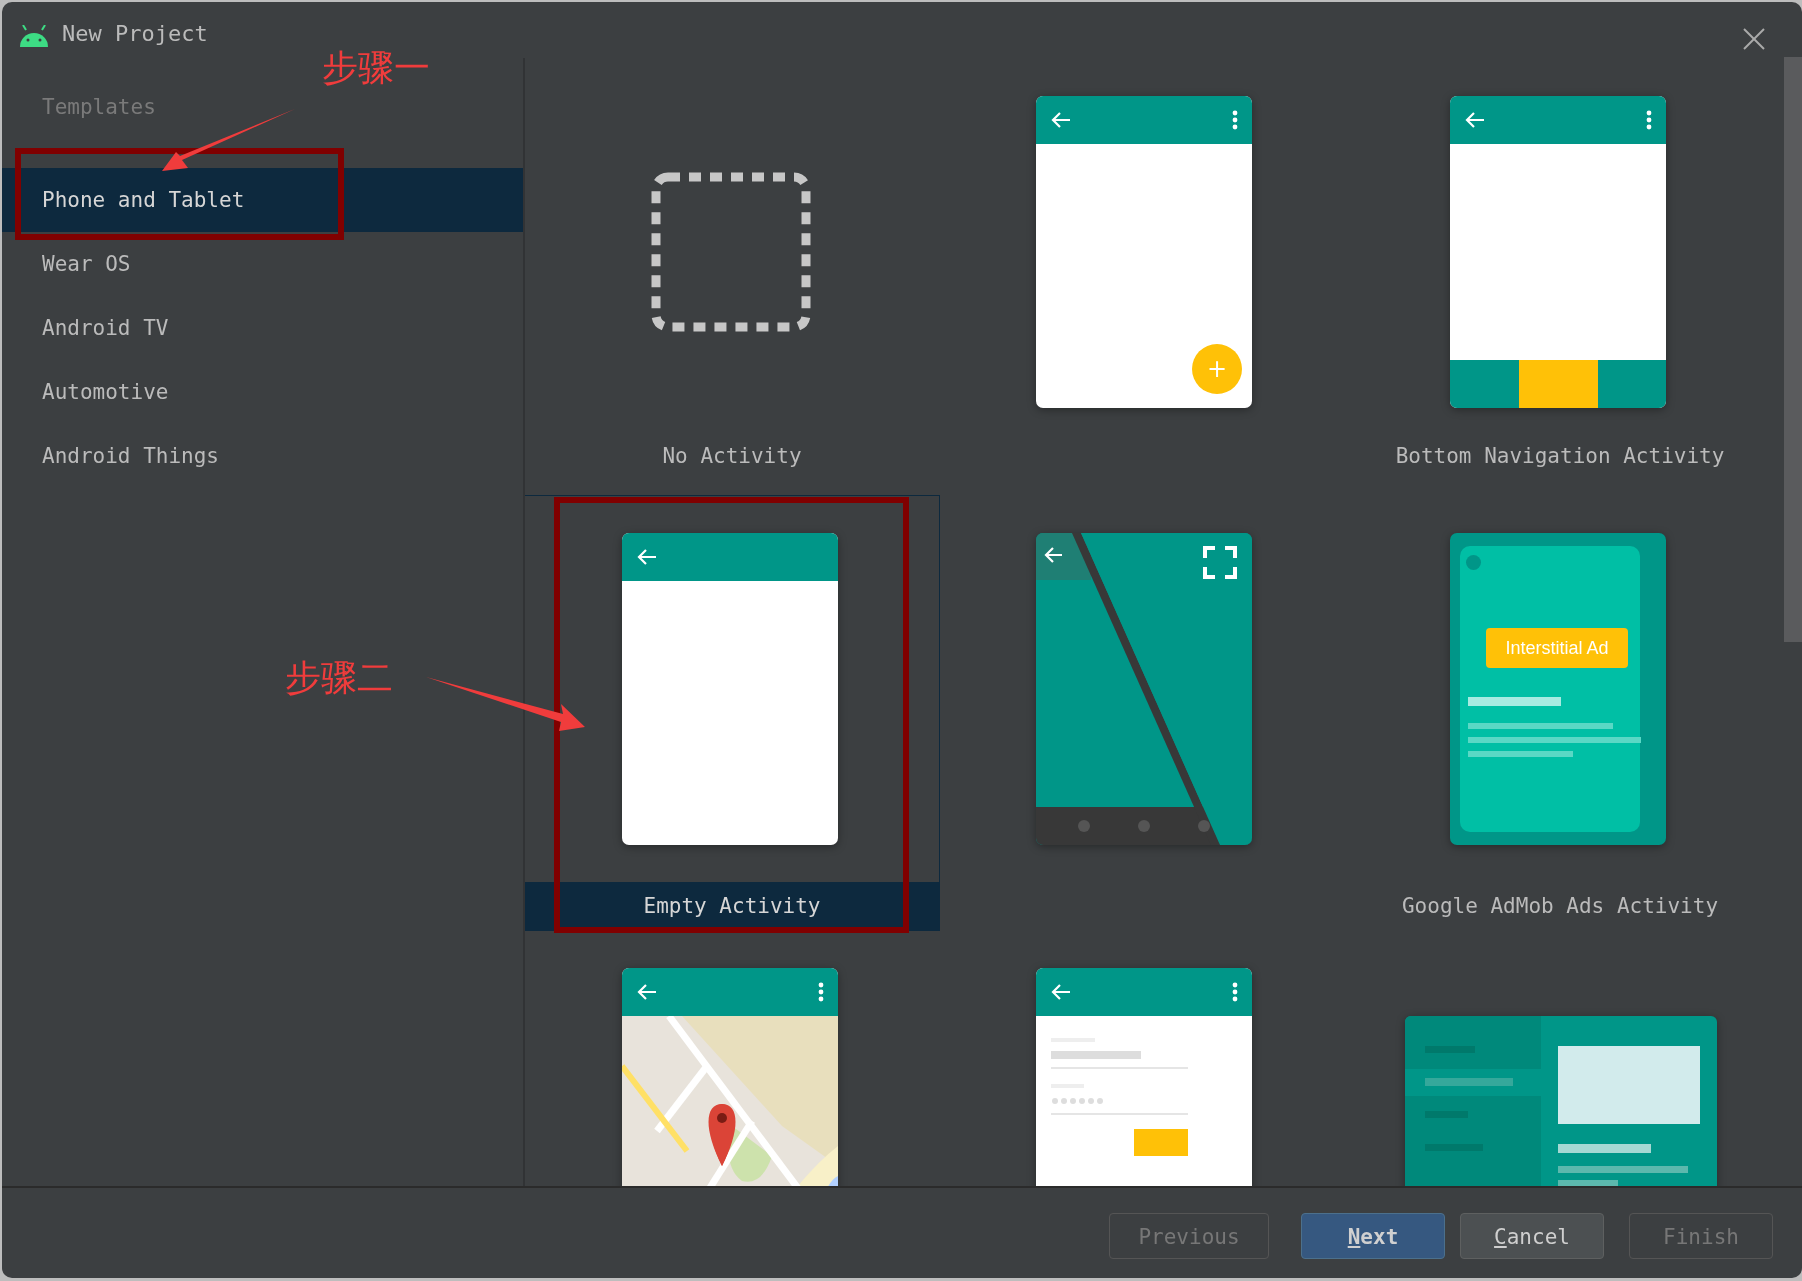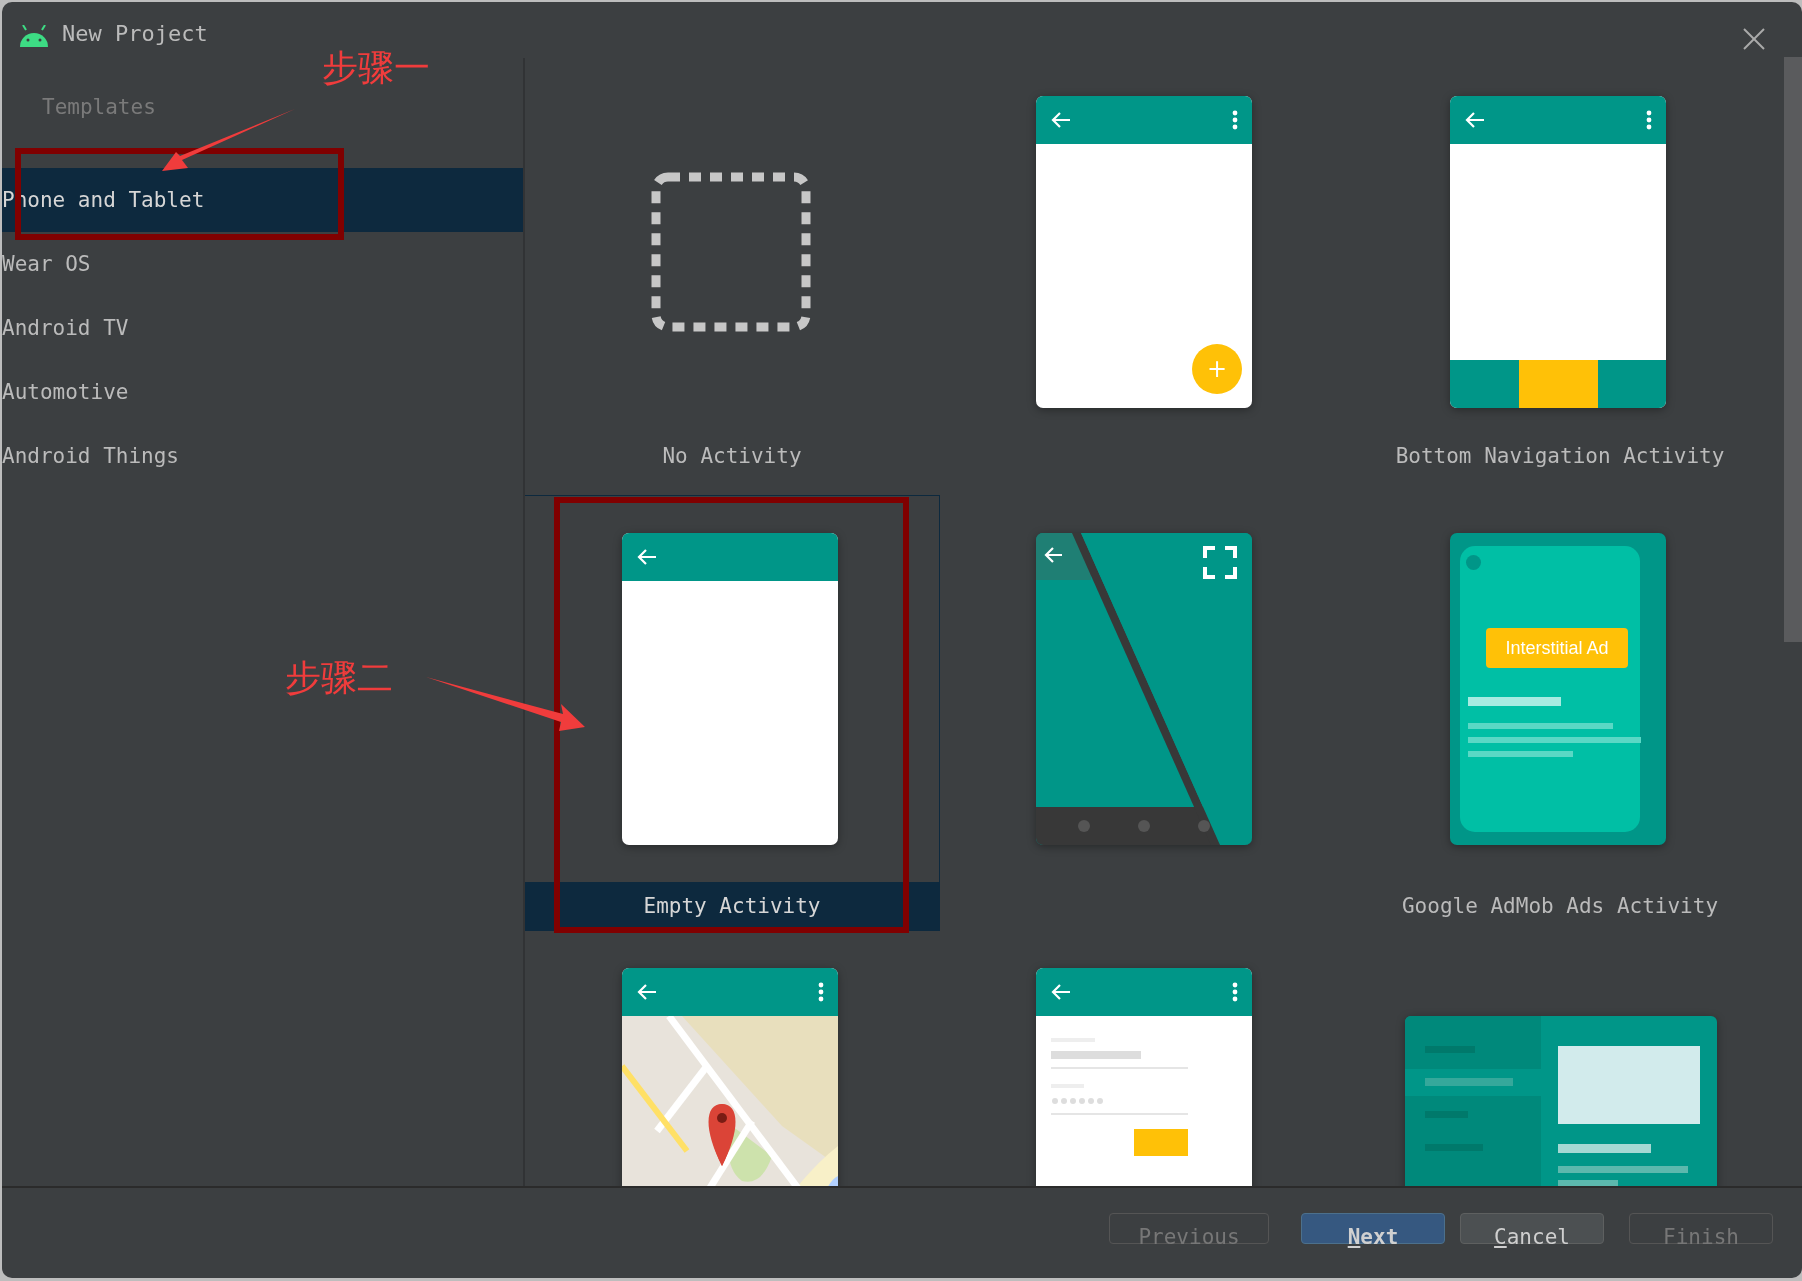--- a/index.html
+++ b/index.html
@@ -4,34 +4,34 @@
 <style>
   html,body{margin:0;padding:0;}
   body{width:1802px;height:1281px;background:#bdbdbd;position:relative;overflow:hidden;font-family:"DejaVu Sans Mono","Liberation Mono",monospace;}
   .win{position:absolute;left:2px;top:2px;width:1800px;height:1276px;background:#3c3f41;border-radius:10px;overflow:hidden;}
   .titlebar{position:absolute;left:0;top:9px;width:100%;height:50px;}
   .logo{position:absolute;left:16px;top:14px;width:32px;height:22px;}
   .title{position:absolute;left:60px;top:10px;font-size:22px;color:#bbbbbb;}
   .close{position:absolute;left:1738px;top:14px;width:28px;height:28px;cursor:pointer;}
   .sidebar{position:absolute;left:0;top:50px;width:521px;height:1134px;}
   .sidebar-header{position:absolute;left:40px;top:43px;font-size:21px;color:#7a7a7a;}
-  .side-item{position:absolute;left:0;width:521px;height:64px;line-height:64px;box-sizing:border-box;font-size:21px;color:#bbbbbb;cursor:pointer;}
+  .side-item{position:absolute;left:0;width:521px;height:64px;line-height:64px;padding-left:40px;box-sizing:border-box;font-size:21px;color:#bbbbbb;cursor:pointer;}
   .side-item.sel{background:#0d293e;color:#d6d6d6;}
   .vdivider{position:absolute;left:521px;top:56px;width:2px;height:1130px;background:#313335;}
   .grid{position:absolute;left:523px;top:50px;width:1260px;height:1134px;overflow:hidden;}
   .cell{position:absolute;width:414px;height:434px;cursor:pointer;}
   .cell.sel{outline:1px solid #0d293e;}
   .cell .lbl{position:absolute;left:0;right:0;text-align:center;font-size:21px;color:#bbbbbb;top:380px;height:48px;line-height:48px;}
   .cell.sel .lbl{background:#0d293e;color:#d6d6d6;}
   .phone{position:absolute;left:97px;top:44px;width:216px;height:312px;border-radius:7px;overflow:hidden;background:#fff;box-shadow:0 2px 8px rgba(0,0,0,0.35);}
   .appbar{position:absolute;left:0;top:0;width:100%;height:48px;background:#009688;}
   .back{position:absolute;left:14px;top:14px;width:22px;height:20px;}
   .more{position:absolute;right:14px;top:14px;width:6px;height:20px;}
   .footer{position:absolute;left:0;top:1184px;width:100%;height:92px;border-top:2px solid #2b2b2b;}
-  .btn{position:absolute;top:25px;height:31px;border-radius:4px;font-size:21px;text-align:center;line-height:46px;box-sizing:border-box;cursor:pointer;font-family:"DejaVu Sans Mono",monospace;}
+  .btn{position:absolute;top:25px;height:46px;border-radius:4px;font-size:21px;text-align:center;line-height:46px;box-sizing:border-box;cursor:pointer;font-family:"DejaVu Sans Mono",monospace;}
   .btn.disabled{border:1px solid #555;color:#777;background:transparent;}
   .btn.primary{background:#365880;border:1px solid #4c708c;color:#d0d0d0;font-weight:bold;margin-left:9px;}
   .btn.normal{background:#4c5052;border:1px solid #5e6060;color:#cfcfcf;}
   .btn u{text-decoration:underline;}
   .scrollbar{position:absolute;left:1782px;top:55px;width:18px;height:585px;background:#5a5b5d;cursor:pointer;}
   .anno{position:absolute;pointer-events:none;}
   .anno-text{position:absolute;color:#f03c3c;font-family:"DejaVu Sans",sans-serif;font-size:36px;}
   .redbox{position:absolute;border:6px solid #800000;box-sizing:border-box;}
 </style>
 </head>
@@ -134,21 +134,21 @@
           <path d="M26 22 H10 M17 15 L10 22 L17 29" stroke="#fff" stroke-width="2.2" fill="none"></path>
         </svg>
         <svg style="position:absolute;right:15px;top:13px;width:34px;height:33px" viewBox="0 0 34 33">
           <path d="M2 12 V2 H12 M22 2 H32 V12 M32 21 V31 H22 M12 31 H2 V21" stroke="#fff" stroke-width="4" fill="none"></path>
         </svg>
       </div>
     </div>
 
     <div class="cell" style="left:828px;top:444px">
       <div class="phone" style="top:37px;background:#009688">
-        <div style="position:absolute;left:10px;top:13px;width:180px;height:286px;background:#00bfa5;border-radius:15px">
+        <div style="position:absolute;left:10px;top:13px;width:180px;height:286px;background:#00bfa5;border-radius:10px">
           <div style="position:absolute;left:6px;top:9px;width:15px;height:15px;border-radius:50%;background:#009688"></div>
           <div style="position:absolute;left:26px;top:82px;width:142px;height:40px;background:#ffc107;border-radius:4px;color:#fff;text-align:center;line-height:40px;font-family:'Liberation Sans',sans-serif;font-size:18px">Interstitial Ad</div>
           <div style="position:absolute;left:8px;top:151px;width:93px;height:9px;background:#a7ebe1"></div>
           <div style="position:absolute;left:8px;top:177px;width:145px;height:6px;background:#5ad8c5"></div>
           <div style="position:absolute;left:8px;top:191px;width:173px;height:6px;background:#5ad8c5"></div>
           <div style="position:absolute;left:8px;top:205px;width:105px;height:6px;background:#5ad8c5"></div>
         </div>
       </div>
       <div class="lbl" style="top:386px">Google AdMob Ads Activity</div>
     </div>

